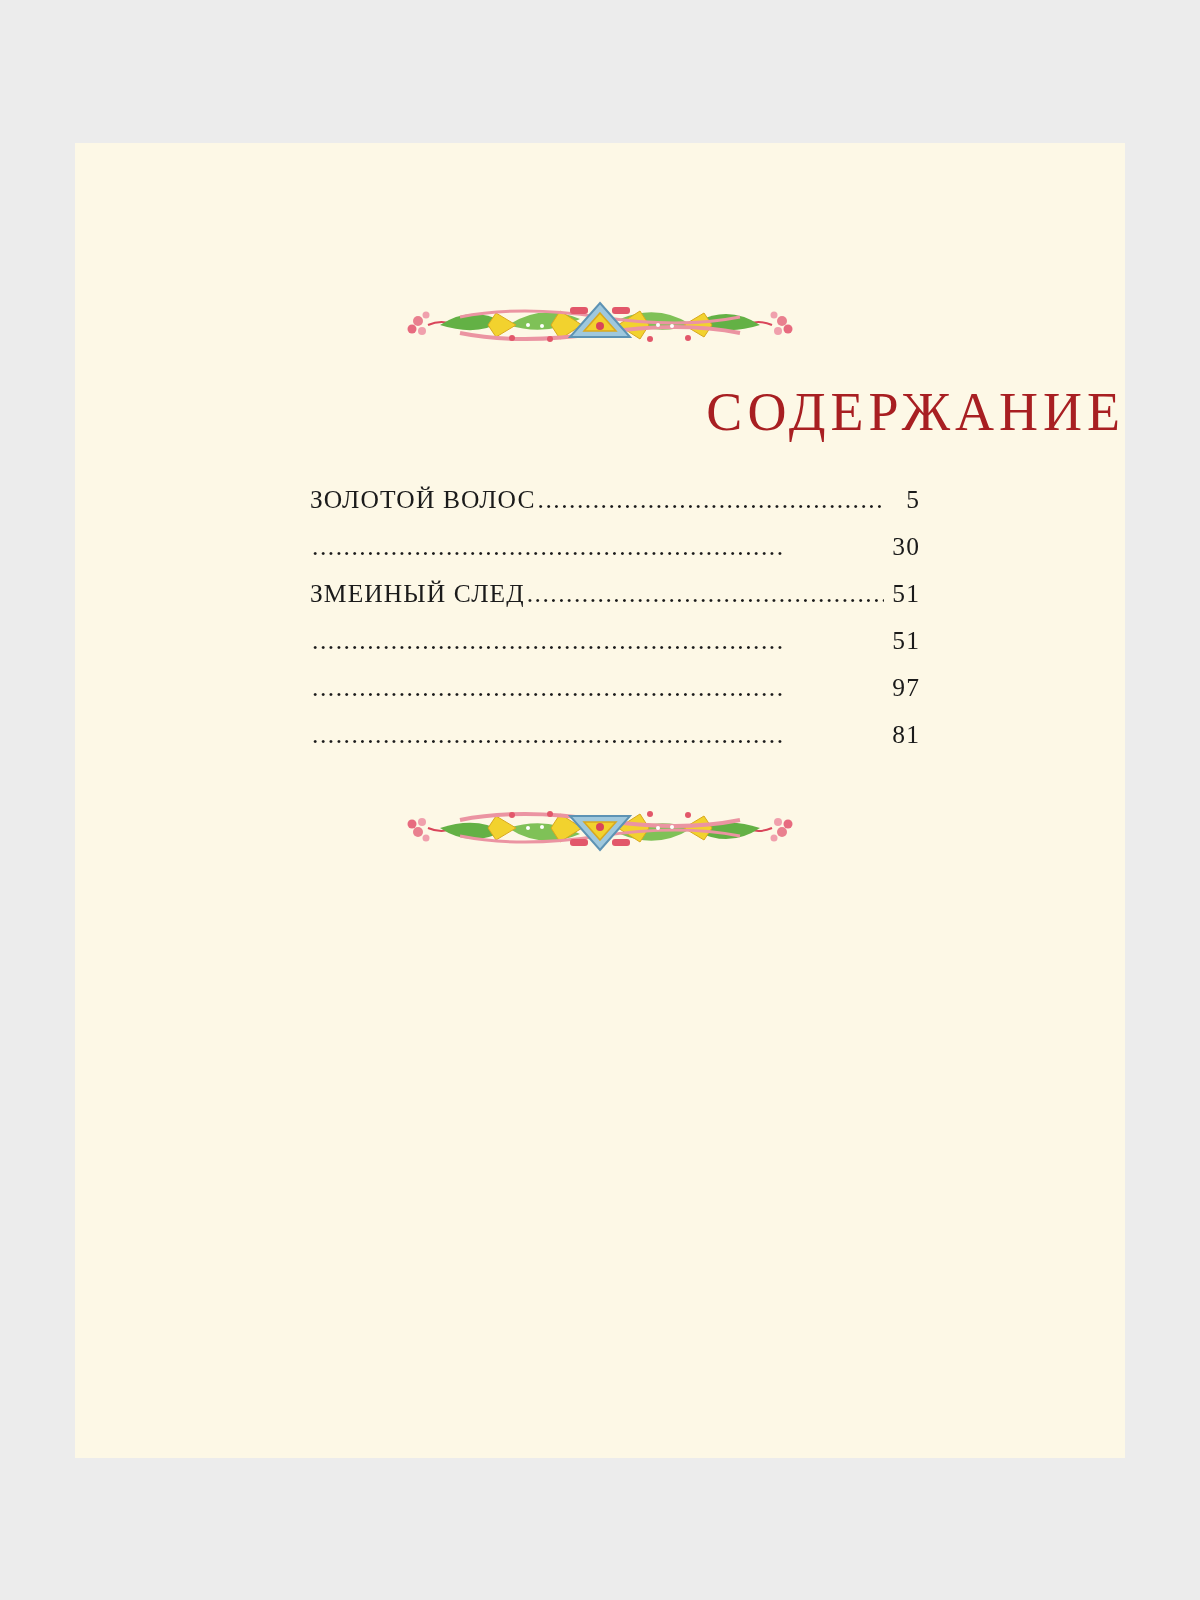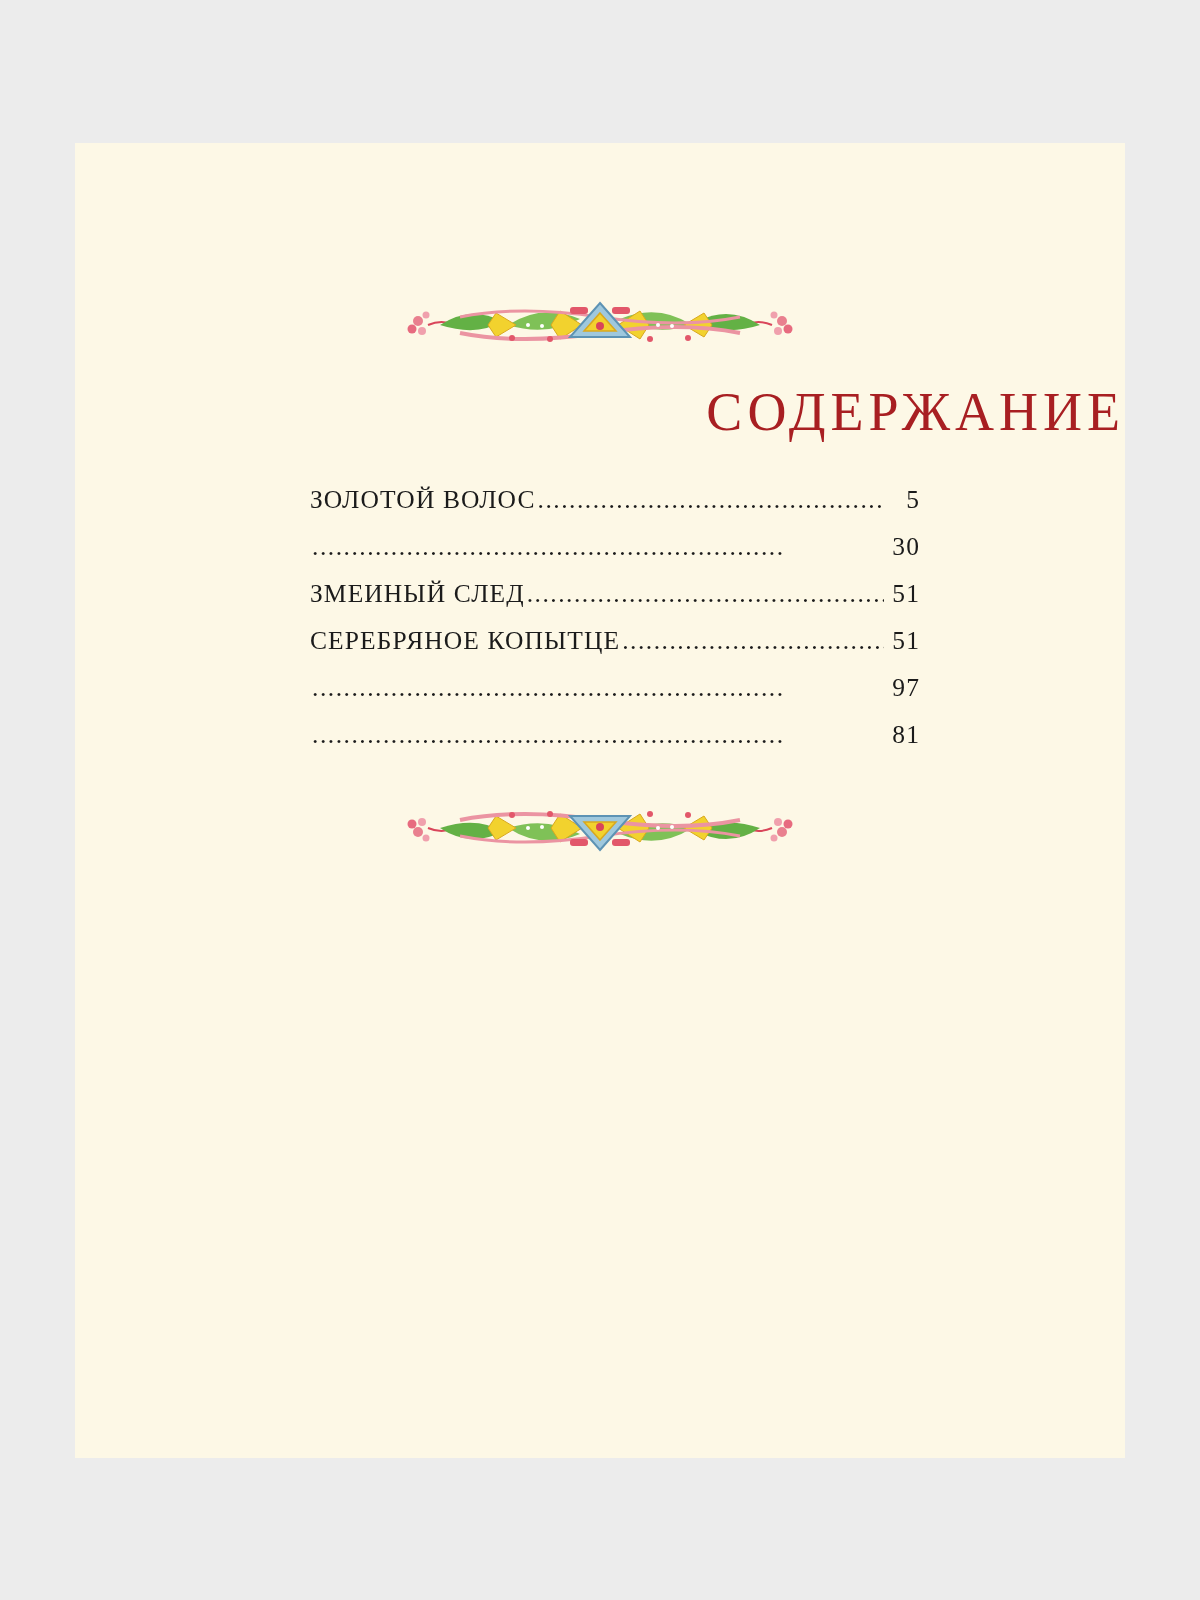--- a/index.html
+++ b/index.html
@@ -159,21 +159,20 @@
       <span class="toc-page">30</span>
     </div>
 
     <div class="toc-row">
       <span class="toc-label">ЗМЕИНЫЙ СЛЕД</span>
       <span class="toc-leader">............................................................</span>
       <span class="toc-page">51</span>
     </div>
 
     <div class="toc-row">
-      <span class="toc-label">СЕРЕБРЯНОЕ КОПЫТЦЕ</span>
       <span class="toc-leader">............................................................</span>
       <span class="toc-page">51</span>
     </div>
 
     <div class="toc-row">
       <span class="toc-leader">............................................................</span>
       <span class="toc-page">97</span>
     </div>
 
     <div class="toc-row">

